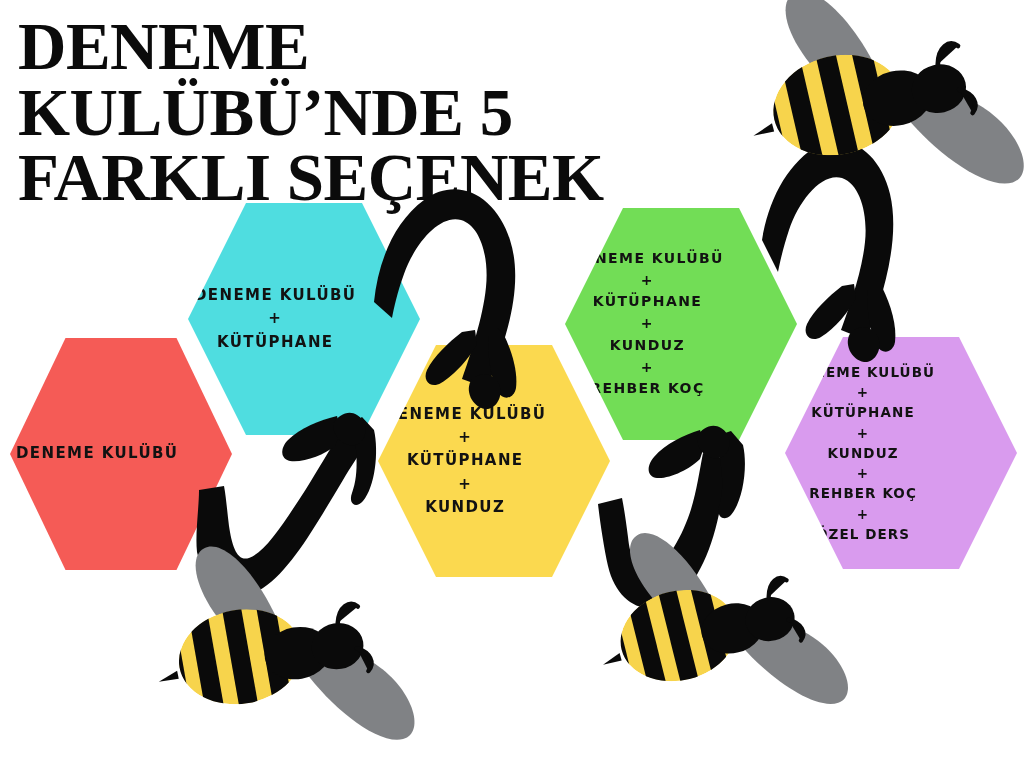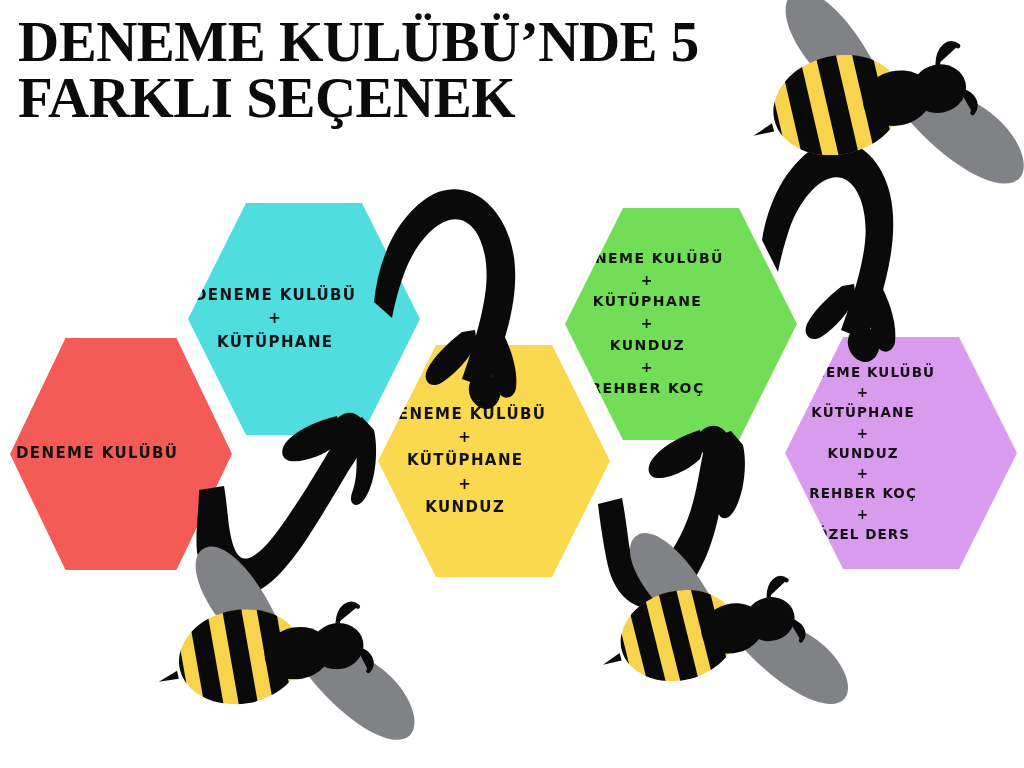--- a/index.html
+++ b/index.html
@@ -19,21 +19,21 @@
   }
 
   
   .title {
     position: absolute;
     left: 18px;
     top: 14px;
     width: 700px;
     font-family: "Liberation Serif", "DejaVu Serif", serif;
     font-weight: bold;
-    font-size: 57px;
+    font-size: 67px;
     line-height: 0.98;
     letter-spacing: -0.5px;
     color: #0b0b0b;
     white-space: pre-line;
   }
 
   
   .hex {
     position: absolute;
     display: flex;

